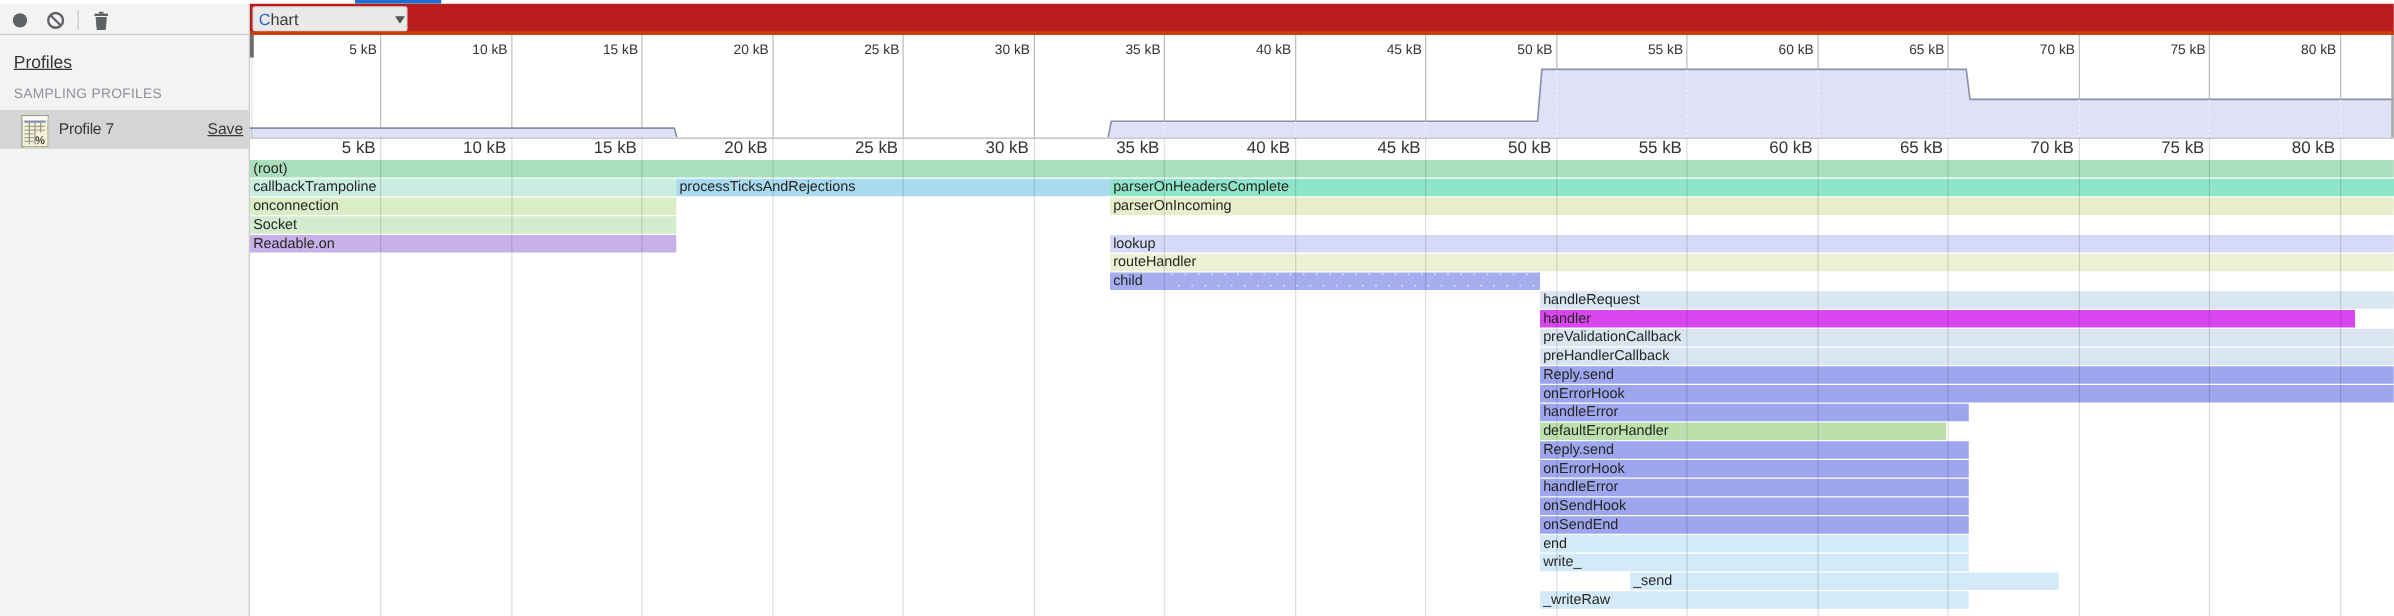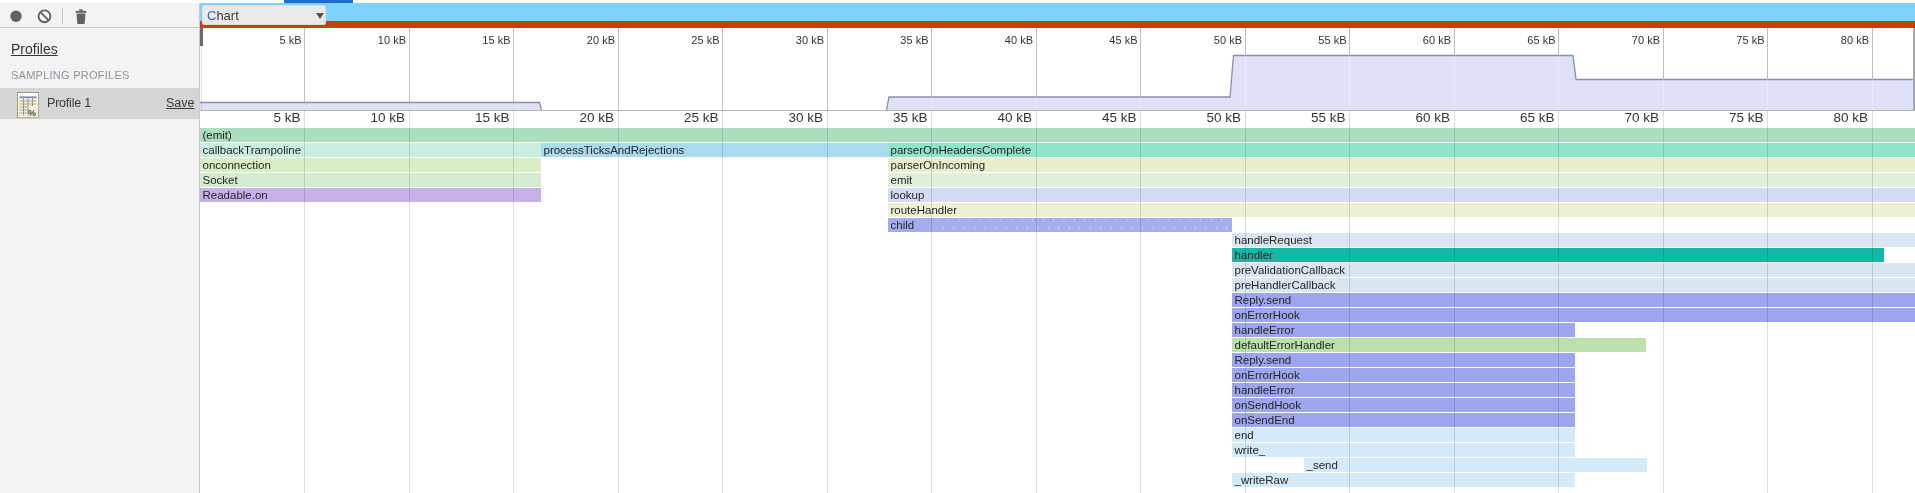--- a/index.html
+++ b/index.html
@@ -12,22 +12,22 @@
   background:#f3f3f3; border-right:1px solid #cccccc; }
 #sbtoolbar { position:absolute; left:0; top:0; width:199px; height:25px;
   border-bottom:1px solid #c9c9c9; }
 #profiles { position:absolute; left:11px; top:38px; font-size:14px; color:#333;text-decoration:underline; }
 #sampling { position:absolute; left:11px; top:66px; font-size:11px; letter-spacing:0.25px; color:#8e9299; }
 #selrow { position:absolute; left:0; top:85px; width:199px; height:31px; background:#d5d5d5; }
 #selrow .pname { position:absolute; left:47px; top:7.5px; font-size:12.5px; letter-spacing:-0.2px; color:#3a3a3a; }
 #selrow .save { position:absolute; right:4.5px; top:7.5px; font-size:12.5px; color:#3a3a3a;
   text-decoration:underline;text-align:center; }
 #main { position:absolute; left:200px; top:3px; width:1715px; height:490px; background:#fff; }
-#mtoolbar { position:absolute; left:0; top:0; width:1715px; height:25px; background:#7dd3fc;
-  border-bottom:7px solid #c2410c; }
+#mtoolbar { position:absolute; left:0; top:0; width:1715px; height:25px; background:#b91c1c;
+  border-bottom:3px solid #c2410c; }
 #chartsel { position:absolute; left:2px; top:2px; width:124px; height:20px; background:#e9e9e9;
   border:1px solid #dcdcdc; border-radius:2px; font-size:13px; color:#3a3a3a; line-height:19px;
   padding-left:4px; }
 #chartsel .arr { position:absolute; right:1.5px; top:7px; width:0; height:0;
   border-left:4.5px solid rgba(0,0,0,0); border-right:4.5px solid rgba(0,0,0,0); border-top:6px solid #555; }
 #overview { position:absolute; left:0; top:25px; width:1715px; height:82px; }
 #hline110 { position:absolute; left:0; top:107px; width:1715px; height:1px; background:#b8b8b8; }
 .tl { position:absolute; top:34px; width:72px; text-align:right; font-size:11px; color:#333; }
 .bl2 { position:absolute; top:109.5px; width:91px; text-align:right; font-size:13.5px; color:#333; }
 .gl { position:absolute; top:110px; width:1px; height:383px; background:rgba(0,0,0,0.13); z-index:3; }
@@ -67,21 +67,21 @@
       <line x1="5.5" y1="16" x2="13" y2="16" stroke="#a8a896" stroke-width="1"></line>
       <line x1="5.5" y1="19" x2="13" y2="19" stroke="#a8a896" stroke-width="1"></line>
       <line x1="5.5" y1="22" x2="13" y2="22" stroke="#a8a896" stroke-width="1"></line>
       <line x1="9.5" y1="5.5" x2="9.5" y2="24.5" stroke="#98988a" stroke-width="1"></line>
       <line x1="14" y1="5.5" x2="14" y2="24.5" stroke="#98988a" stroke-width="1"></line>
       <line x1="18.5" y1="5.5" x2="18.5" y2="15" stroke="#98988a" stroke-width="1"></line>
       <rect x="24.5" y="3.5" width="1" height="24" fill="#c9c9bc"></rect>
       <rect x="5" y="26.5" width="20.5" height="1" fill="#c9c9bc"></rect>
       <text x="14" y="24.5" font-size="9" font-weight="bold" fill="#4a4a46" font-family="Liberation Sans">%</text>
     </svg>
-    <div class="pname">Profile 1</div>
+    <div class="pname">Profile 7</div>
     <div class="save">Save</div>
   </div>
 </div>
 
 <div id="main">
   <div id="mtoolbar">
     <div id="chartsel"><span style="color:#2b66c4">C</span>hart<span class="arr"></span></div>
   </div>
   <svg id="overview" width="1715" height="82">
     <line x1="104.5" y1="0" x2="104.5" y2="82" stroke="#bfbfbf" stroke-width="1"></line>
@@ -147,77 +147,74 @@
 <div class="bl2" style="left:941.0px">40 kB</div>
 <div class="bl2" style="left:1045.5px">45 kB</div>
 <div class="bl2" style="left:1150.0px">50 kB</div>
 <div class="bl2" style="left:1254.5px">55 kB</div>
 <div class="bl2" style="left:1359.0px">60 kB</div>
 <div class="bl2" style="left:1463.5px">65 kB</div>
 <div class="bl2" style="left:1568.0px">70 kB</div>
 <div class="bl2" style="left:1672.5px">75 kB</div>
 <div class="bl2" style="left:1777.0px">80 kB</div>
 <div class="bar" style="left:200px;top:127.5px;width:1715px;background:#abdebd">
-      <span class="bl">(emit)</span>
+      <span class="bl">(root)</span>
     </div>
 <div class="bar" style="left:200px;top:142.5px;width:341px;background:#c9eedf">
       <span class="bl">callbackTrampoline</span>
     </div>
 <div class="bar" style="left:541px;top:142.5px;width:347px;background:#a9daee">
       <span class="bl">processTicksAndRejections</span>
     </div>
 <div class="bar" style="left:888px;top:142.5px;width:1081px;background:#8fe5c9">
       <span class="bl">parserOnHeadersComplete</span>
     </div>
 <div class="bar" style="left:200px;top:157.5px;width:341px;background:#daeec5">
       <span class="bl">onconnection</span>
     </div>
 <div class="bar" style="left:888px;top:157.5px;width:1027px;background:#e9edcb">
       <span class="bl">parserOnIncoming</span>
     </div>
 <div class="bar" style="left:200px;top:172.5px;width:341px;background:#d3ecd0">
       <span class="bl">Socket</span>
     </div>
-<div class="bar" style="left:888px;top:172.5px;width:1027px;background:#def0dd">
-      <span class="bl">emit</span>
-    </div>
 <div class="bar" style="left:888px;top:187.5px;width:1027px;background:#d7daf6">
       <span class="bl">lookup</span>
     </div>
 <div class="bar" style="left:200px;top:187.5px;width:341px;background:#c8b1e8">
       <span class="bl">Readable.on</span>
     </div>
 <div class="bar" style="left:888px;top:202.5px;width:1027px;background:#eef0d3">
       <span class="bl">routeHandler</span>
     </div>
 <div class="bar" style="left:888px;top:217.5px;width:344px;background:#a6adee">
       <span class="bl">child</span>
     </div>
 <div class="bar" style="left:1232px;top:232.5px;width:683px;background:#d9e5f1">
       <span class="bl">handleRequest</span>
     </div>
-<div class="bar" style="left:1232px;top:247.5px;width:652px;background:#14b8a6">
+<div class="bar" style="left:1232px;top:247.5px;width:652px;background:#d946ef">
       <span class="bl">handler</span>
     </div>
 <div class="bar" style="left:1232px;top:262.5px;width:683px;background:#d9e5f1">
       <span class="bl">preValidationCallback</span>
     </div>
 <div class="bar" style="left:1232px;top:277.5px;width:683px;background:#d9e5f1">
       <span class="bl">preHandlerCallback</span>
     </div>
 <div class="bar" style="left:1232px;top:292.5px;width:683px;background:#9da6ec">
       <span class="bl">Reply.send</span>
     </div>
 <div class="bar" style="left:1232px;top:307.5px;width:683px;background:#9da6ec">
       <span class="bl">onErrorHook</span>
     </div>
 <div class="bar" style="left:1232px;top:322.5px;width:343px;background:#9da6ec">
       <span class="bl">handleError</span>
     </div>
-<div class="bar" style="left:1232px;top:337.5px;width:414px;background:#bbe0ac">
+<div class="bar" style="left:1232px;top:337.5px;width:325px;background:#bbe0ac">
       <span class="bl">defaultErrorHandler</span>
     </div>
 <div class="bar" style="left:1232px;top:352.5px;width:343px;background:#9da6ec">
       <span class="bl">Reply.send</span>
     </div>
 <div class="bar" style="left:1232px;top:367.5px;width:343px;background:#9da6ec">
       <span class="bl">onErrorHook</span>
     </div>
 <div class="bar" style="left:1232px;top:382.5px;width:343px;background:#9da6ec">
       <span class="bl">handleError</span>

